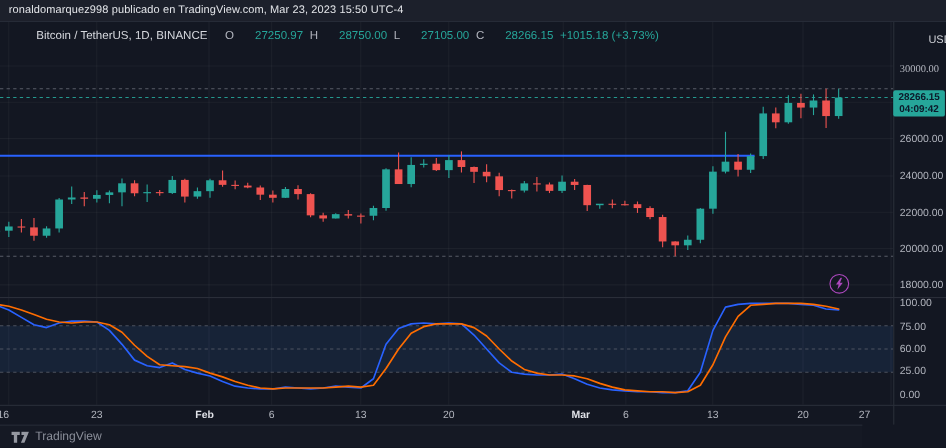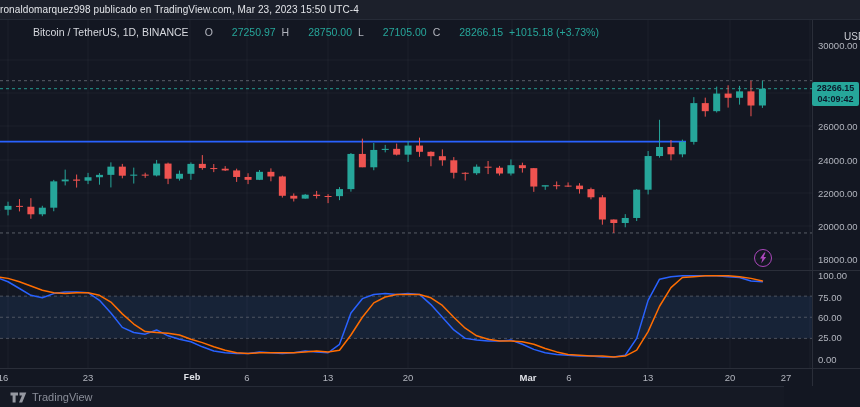--- a/index.html
+++ b/index.html
@@ -1,20 +1,20 @@
 <!DOCTYPE html>
 <html><head>
 <meta charset="utf-8">
 <style>
   html,body{margin:0;padding:0;background:#131722;}
   *{box-sizing:border-box;font-family:"Liberation Sans","DejaVu Sans",sans-serif;}
   #stage{position:relative;width:860px;height:407px;background:#131722;overflow:hidden;}
   
   .topbar{position:absolute;left:0;top:0;width:860px;height:20px;background:#1c202b;
-          border-bottom:1px solid #262b37;display:flex;align-items:center;padding-left:0;}
+          border-bottom:1px solid #262b37;display:flex;align-items:center;padding-left:8px;}
   .topbar span{font-size:10px;color:#e3e5e9;letter-spacing:.1px;}
   
   .legend{position:absolute;left:33px;top:25px;height:14px;display:flex;align-items:center;
           font-size:10.5px;color:#d1d4dc;white-space:nowrap;z-index:5;}
   .legend .sym{margin-right:10px;color:#d6d8de;}
   .legend .k{color:#b2b5be;margin-left:6px;}
   .legend .v{color:#26a69a;margin-left:1px;padding-left:18px;}
   .legend .chg{color:#26a69a;margin-left:6px;}
   
   .ax-label{position:absolute;font-size:9.5px;color:#b2b5be;}
@@ -222,37 +222,37 @@
     <span class="k">L</span>
     <span class="v">27105.00</span>
     <span class="k">C</span>
     <span class="v">28266.15</span>
     <span class="chg">+1015.18 (+3.73%)</span>
   </div>
 
   <div class="usdt">USDT</div>
 
   <div id="price-axis">
-      <span class="ax-label" style="left: 818px; top: 40px;">30000.00</span>
+      <span class="ax-label" style="left: 818px; top: 58px; font-family: Liberation Serif, serif;">30000.00</span>
       <span class="ax-label" style="left: 818px; top: 88px;">28000.00</span>
       <span class="ax-label" style="left: 818px; top: 121px; text-align: right;">26000.00</span>
       <span class="ax-label" style="left: 818px; top: 155px;">24000.00</span>
       <span class="ax-label" style="left: 818px; top: 188px;">22000.00</span>
       <span class="ax-label" style="left: 818px; top: 221px;">20000.00</span>
       <span class="ax-label" style="left: 818px; top: 254px;">18000.00</span>
       <span class="ax-label" style="left: 818px; top: 270px;">100.00</span>
       <span class="ax-label" style="left: 818px; top: 292px;">75.00</span>
       <span class="ax-label" style="left: 818px; top: 312px;">60.00</span>
       <span class="ax-label" style="left: 818px; top: 332px;">25.00</span>
       <span class="ax-label" style="left: 818px; top: 354px;">0.00</span>
     </div>
   <div id="time-axis">
       <span class="t-label" style="left: 3px;">16</span>
       <span class="t-label" style="left: 88px;">23</span>
-      <span class="t-label month" style="left: 192px; font-family: Liberation Mono, monospace;">Feb</span>
+      <span class="t-label month" style="left: 186px;">Feb</span>
       <span class="t-label" style="left: 247px;">6</span>
       <span class="t-label" style="left: 328px;">13</span>
       <span class="t-label" style="left: 408px;">20</span>
       <span class="t-label month" style="left: 512px; padding-left: 32px;">Mar</span>
       <span class="t-label" style="left: 569px;">6</span>
       <span class="t-label" style="left: 648px;">13</span>
       <span class="t-label" style="left: 730px;">20</span>
       <span class="t-label" style="left: 760px; margin-left: 26px;">27</span>
     </div>
 

